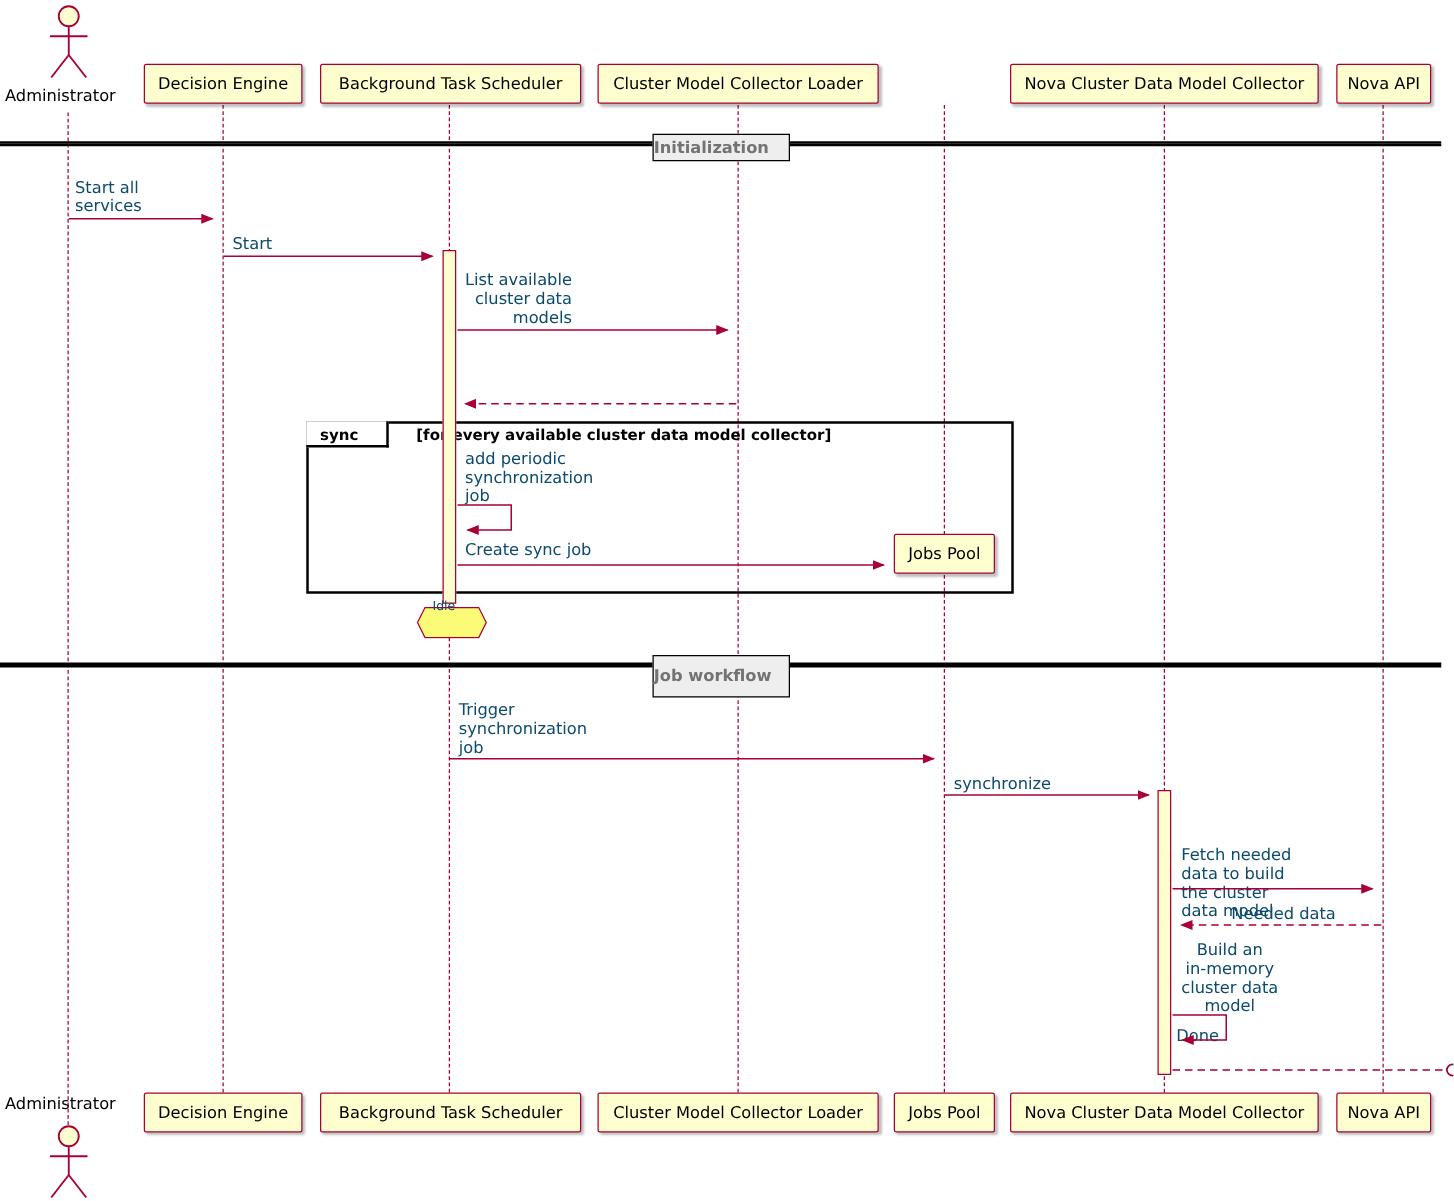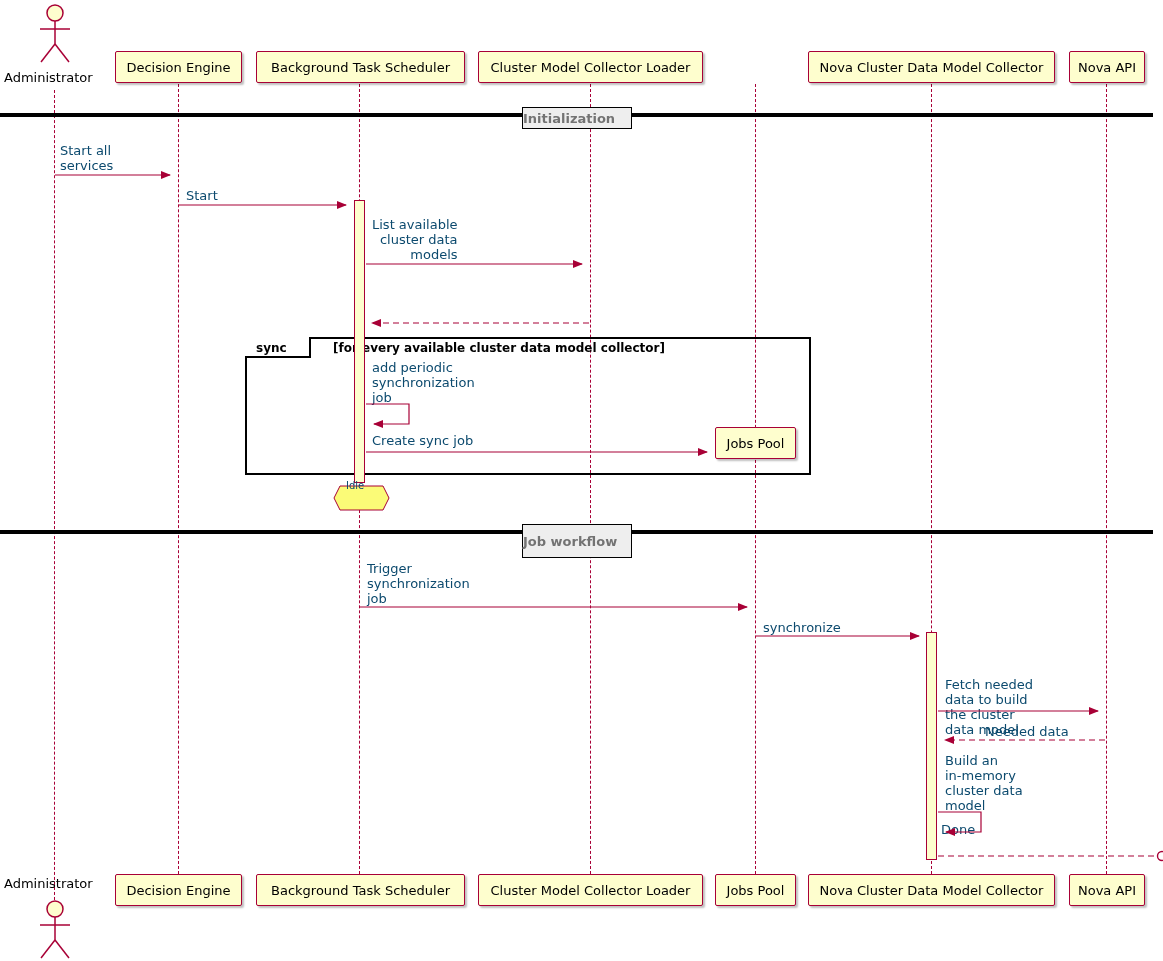--- a/index.html
+++ b/index.html
@@ -222,21 +222,21 @@
   <div class="msg-label" style="left:372px; top:433px;">Create sync job</div>
   <div class="msg-label" style="left:367px; top:561px;">Trigger
 synchronization
 job</div>
   <div class="msg-label" style="left:763px; top:620px;">synchronize</div>
   <div class="msg-label" style="left:945px; top:677px;">Fetch needed
 data to build
 the cluster
 data model</div>
   <div class="msg-label" style="left:953px; top:724px;margin-left:32px;">Needed data</div>
-  <div class="msg-label" style="left:945px; top:753px;">Build an
+  <div class="msg-label" style="left:945px; top:753px;text-align:center;">Build an
 in-memory
 cluster data
 model</div>
   <div class="msg-label" style="left:941px; top:822px;">Done</div>
 
   <svg class="overlay">
     <defs>
       <marker id="arrowhead" markerWidth="10" markerHeight="8" refX="9" refY="4" orient="auto" markerUnits="userSpaceOnUse">
         <path d="M0,0 L10,4 L0,8 z" fill="#A80036"></path>
       </marker>

